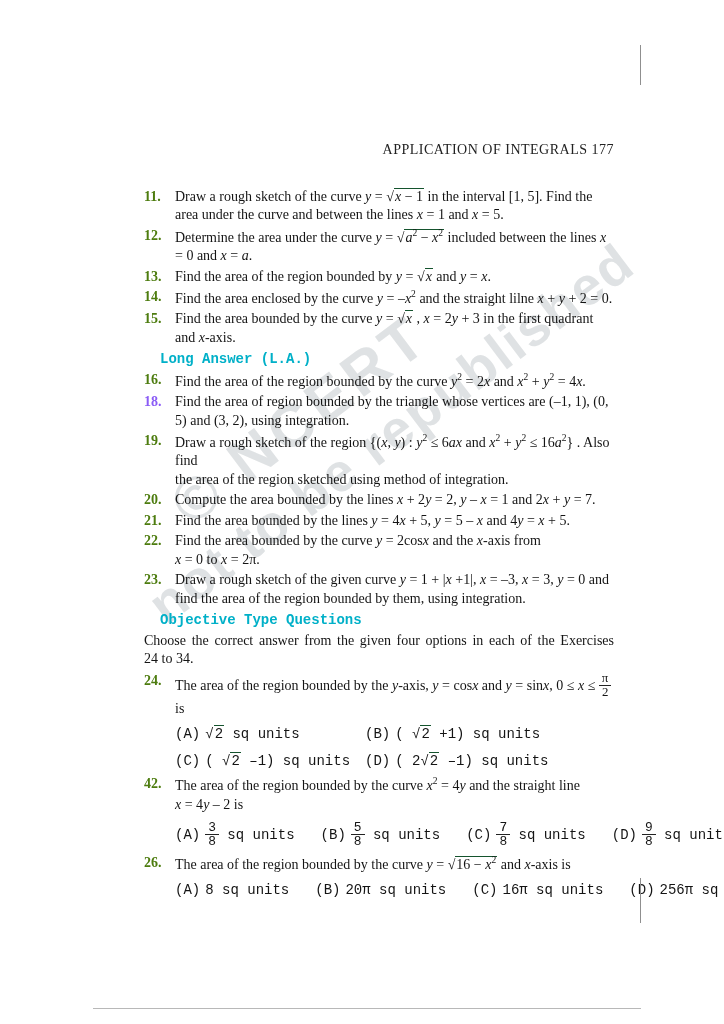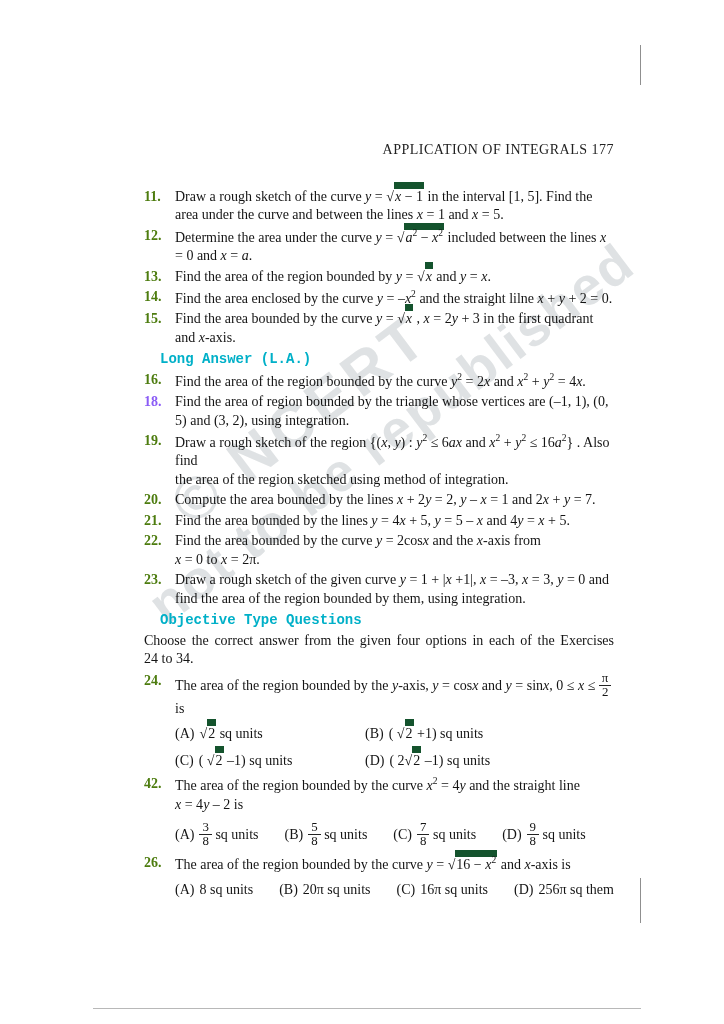--- a/index.html
+++ b/index.html
@@ -41,31 +41,31 @@
   .qbody { flex:1; }
 
   .section-heading {
     font-family:Liberation Mono, monospace; font-weight:bold;
     color:#00b0c8; font-size:14px; margin:4px 16px 4px;
   }
   .intro { line-height:1.32; margin-bottom:0; }
   .intro .l1 { text-align:justify; text-align-last:justify; }
 
   .mcq { margin-top:3px; }
-  .opts { margin:7px 0 2px; }
+  .opts { margin:7px 0 2px;font-family:Liberation Mono, monospace; }
   .opts.grid2 { display:grid; grid-template-columns:190px auto; row-gap:8px; }
   .opts.row4 { display:flex; gap:26px; align-items:center; flex-wrap:nowrap; }
   .opt { white-space:nowrap; }
   .opt-label { margin-right:5px; }
 
   
   i { font-style:italic; }
   sup { font-size:0.68em; }
   .rt { white-space:nowrap; }
-  .rt .rd { border-top:7px solid #14532d; padding:0 1px; }
+  .rt .rd { border-top:1px solid #14532d; padding:0 1px; }
   .frac {
     display:inline-block; vertical-align:-0.5em; text-align:center;
     line-height:1.05; font-size:0.92em;
   }
   .frac .num { display:block; border-bottom:1px solid #222; padding:0 3px; }
   .frac .den { display:block; }
 </style>
 </head>
 <body>
 

